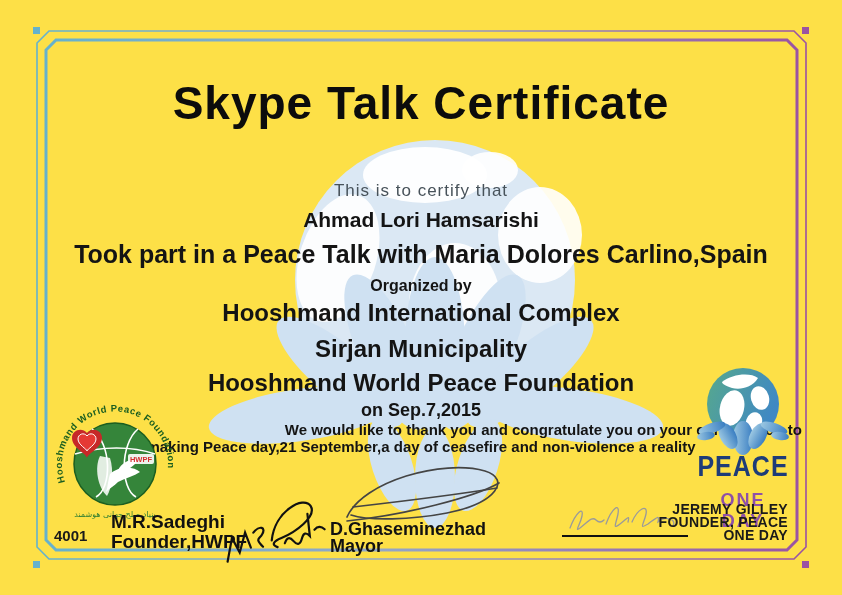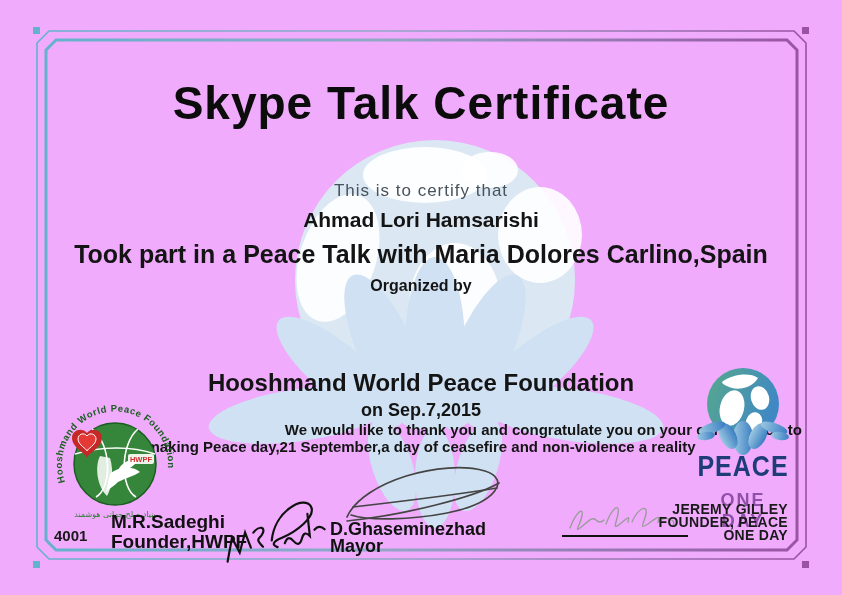--- a/index.html
+++ b/index.html
@@ -1,16 +1,16 @@
 <!DOCTYPE html>
 <html><head>
 <meta charset="utf-8">
 <style>
   html,body{margin:0;padding:0;background:#ffffff;}
-  .page{position:relative;width:842px;height:595px;background:#f0abfc;overflow:hidden;
+  .page{position:relative;width:842px;height:595px;background:#fde047;overflow:hidden;
         font-family:"Liberation Sans",sans-serif;}
   .abs{position:absolute;}
   .center-line{position:absolute;left:40px;right:40px;text-align:center;color:#141414;}
   .title{top:76px;font-size:46px;font-weight:bold;letter-spacing:1px;color:#0c0c0c;}
   .certify{top:181px;font-size:17px;font-weight:normal;color:#47525a;letter-spacing:1px;}
   .recipient{top:208px;font-size:21px;font-weight:bold;}
   .action{top:240px;font-size:25px;font-weight:bold;}
   .organized{top:277px;font-size:16px;font-weight:bold;}
   .org1{top:299px;font-size:24px;font-weight:bold;}
   .org2{top:335px;font-size:24px;font-weight:bold;}
@@ -73,20 +73,22 @@
     <rect x="802" y="27" width="7" height="7" fill="url(#frameGrad)"></rect>
     <rect x="33" y="561" width="7" height="7" fill="url(#frameGrad)"></rect>
     <rect x="802" y="561" width="7" height="7" fill="url(#frameGrad)"></rect>
   </svg>
 
   <div class="center-line title">Skype Talk Certificate</div>
   <div class="center-line certify">This is to certify that</div>
   <div class="center-line recipient">Ahmad Lori Hamsarishi</div>
   <div class="center-line action">Took part in a Peace Talk with Maria Dolores Carlino,Spain</div>
   <div class="center-line organized">Organized by</div>
+  <div class="center-line org1">Hooshmand International Complex</div>
+  <div class="center-line org2">Sirjan Municipality</div>
   <div class="center-line org3">Hooshmand World Peace Foundation</div>
   <div class="center-line dateline">on Sep.7,2015</div>
   <div class="center-line thanks1">We would like to thank you and congratulate you on your contribution to</div>
   <div class="center-line thanks2">making Peace day,21 September,a day of ceasefire and non-violence a reality</div>
 
   <svg class="abs" style="left:52px;top:396px;" width="126" height="128" viewBox="0 0 126 128">
     <defs>
       <path id="arcPath" d="M 13,86 A 53,53 0 1 1 113,86"></path>
     </defs>
     <text font-size="9.5" font-weight="bold" fill="#1b5e20" letter-spacing="0.6" font-family="Liberation Sans, sans-serif">

